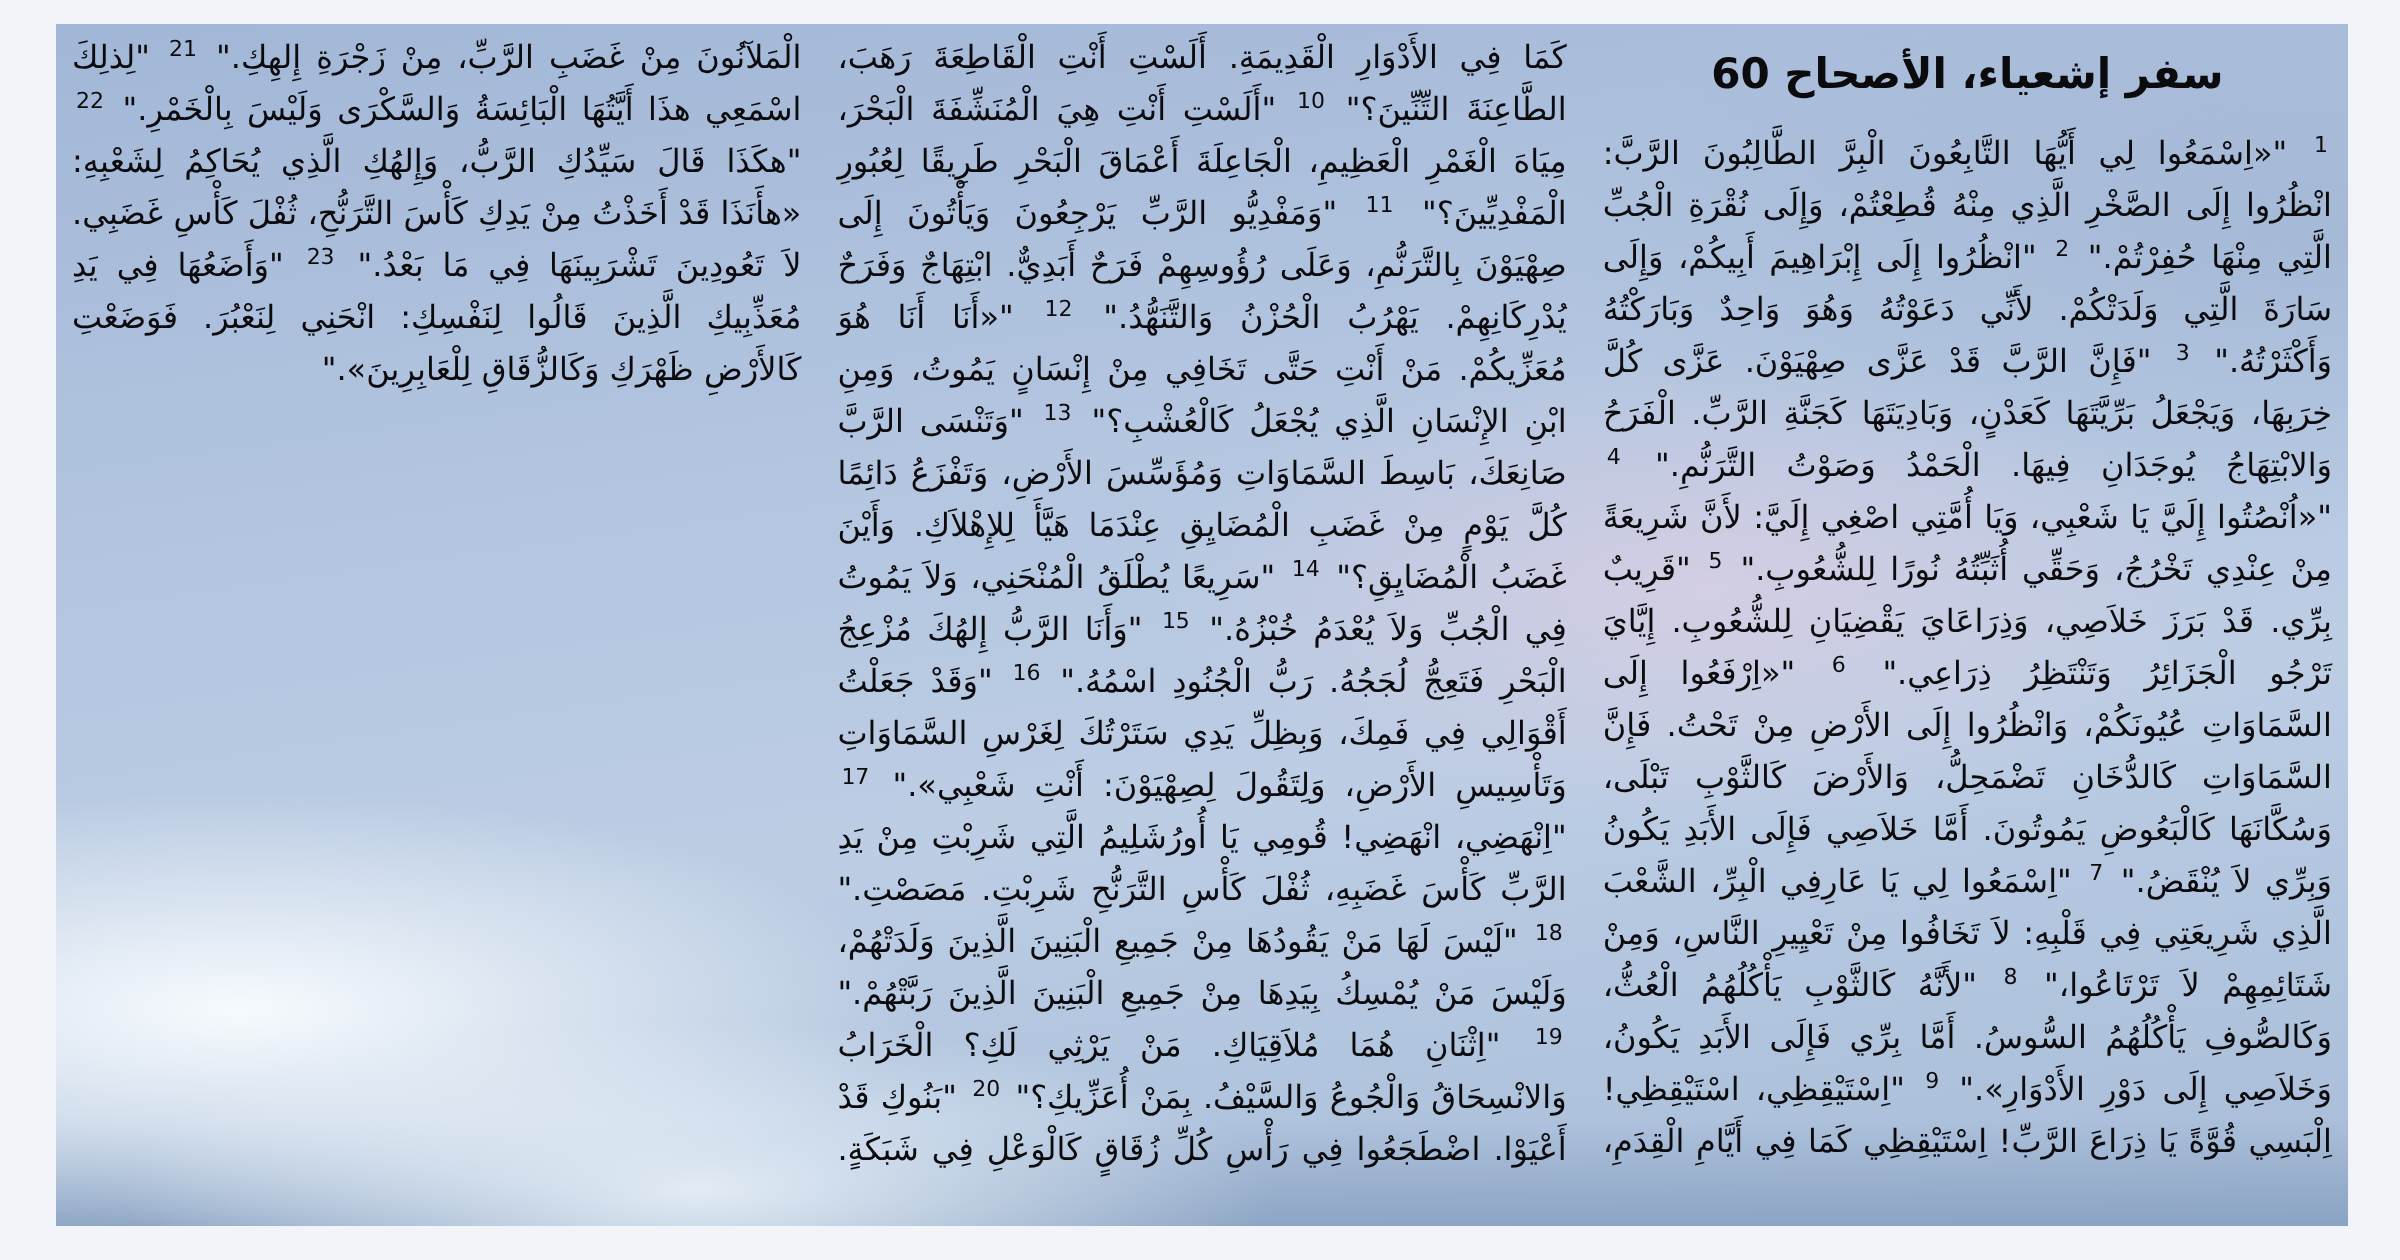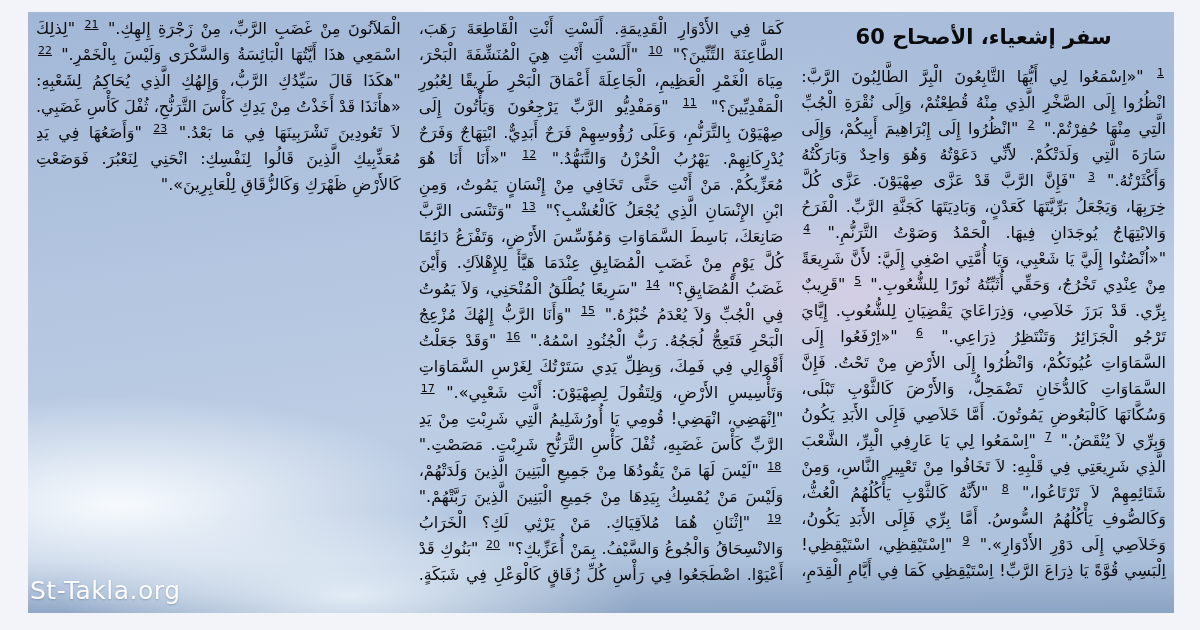--- a/index.html
+++ b/index.html
@@ -27,31 +27,29 @@
     text-align:justify;
   }
   .chapter-title{
     font-weight:bold;font-size:21px;line-height:30px;
     text-align:center;margin:6px 0 12px 0;
     break-after:avoid;
   }
   .vnum{
     font-size:11px;line-height:0;vertical-align:super;
     padding:0 2px;
-    text-decoration:underline;
   }
   .watermark{
     position:absolute;left:2px;bottom:8px;
     color:#fbfcfe;font-size:25px;letter-spacing:0.5px;
     text-shadow:0 1px 2px rgba(90,110,145,0.45);
     direction:ltr;
   }
 </style>
 </head>
 <body>
 
 <div class="photo">
   <div class="content">
     <div class="chapter-title">سفر إشعياء، الأصحاح 60</div>
     <p class="flow" style="margin:0;"><sup class="vnum">1</sup> <span>"«اِسْمَعُوا لِي أَيُّهَا التَّابِعُونَ الْبِرَّ الطَّالِبُونَ الرَّبَّ: انْظُرُوا إِلَى الصَّخْرِ الَّذِي مِنْهُ قُطِعْتُمْ، وَإِلَى نُقْرَةِ الْجُبِّ الَّتِي مِنْهَا حُفِرْتُمْ."</span> <sup class="vnum">2</sup> <span>"انْظُرُوا إِلَى إِبْرَاهِيمَ أَبِيكُمْ، وَإِلَى سَارَةَ الَّتِي وَلَدَتْكُمْ. لأَنِّي دَعَوْتُهُ وَهُوَ وَاحِدٌ وَبَارَكْتُهُ وَأَكْثَرْتُهُ."</span> <sup class="vnum">3</sup> <span>"فَإِنَّ الرَّبَّ قَدْ عَزَّى صِهْيَوْنَ. عَزَّى كُلَّ خِرَبِهَا، وَيَجْعَلُ بَرِّيَّتَهَا كَعَدْنٍ، وَبَادِيَتَهَا كَجَنَّةِ الرَّبِّ. الْفَرَحُ وَالابْتِهَاجُ يُوجَدَانِ فِيهَا. الْحَمْدُ وَصَوْتُ التَّرَنُّمِ."</span> <sup class="vnum">4</sup> <span>"«اُنْصُتُوا إِلَيَّ يَا شَعْبِي، وَيَا أُمَّتِي اصْغِي إِلَيَّ: لأَنَّ شَرِيعَةً مِنْ عِنْدِي تَخْرُجُ، وَحَقِّي أُثَبِّتُهُ نُورًا لِلشُّعُوبِ."</span> <sup class="vnum">5</sup> <span>"قَرِيبٌ بِرِّي. قَدْ بَرَزَ خَلاَصِي، وَذِرَاعَايَ يَقْضِيَانِ لِلشُّعُوبِ. إِيَّايَ تَرْجُو الْجَزَائِرُ وَتَنْتَظِرُ ذِرَاعِي."</span> <sup class="vnum">6</sup> <span>"«اِرْفَعُوا إِلَى السَّمَاوَاتِ عُيُونَكُمْ، وَانْظُرُوا إِلَى الأَرْضِ مِنْ تَحْتُ. فَإِنَّ السَّمَاوَاتِ كَالدُّخَانِ تَضْمَحِلُّ، وَالأَرْضَ كَالثَّوْبِ تَبْلَى، وَسُكَّانَهَا كَالْبَعُوضِ يَمُوتُونَ. أَمَّا خَلاَصِي فَإِلَى الأَبَدِ يَكُونُ وَبِرِّي لاَ يُنْقَضُ."</span> <sup class="vnum">7</sup> <span>"اِسْمَعُوا لِي يَا عَارِفِي الْبِرِّ، الشَّعْبَ الَّذِي شَرِيعَتِي فِي قَلْبِهِ: لاَ تَخَافُوا مِنْ تَعْيِيرِ النَّاسِ، وَمِنْ شَتَائِمِهِمْ لاَ تَرْتَاعُوا،"</span> <sup class="vnum">8</sup> <span>"لأَنَّهُ كَالثَّوْبِ يَأْكُلُهُمُ الْعُثُّ، وَكَالصُّوفِ يَأْكُلُهُمُ السُّوسُ. أَمَّا بِرِّي فَإِلَى الأَبَدِ يَكُونُ، وَخَلاَصِي إِلَى دَوْرِ الأَدْوَارِ»."</span> <sup class="vnum">9</sup> <span>"اِسْتَيْقِظِي، اسْتَيْقِظِي! اِلْبَسِي قُوَّةً يَا ذِرَاعَ الرَّبِّ! اِسْتَيْقِظِي كَمَا فِي أَيَّامِ الْقِدَمِ، كَمَا فِي الأَدْوَارِ الْقَدِيمَةِ. أَلَسْتِ أَنْتِ الْقَاطِعَةَ رَهَبَ، الطَّاعِنَةَ التِّنِّينَ؟"</span> <sup class="vnum">10</sup> <span>"أَلَسْتِ أَنْتِ هِيَ الْمُنَشِّفَةَ الْبَحْرَ، مِيَاهَ الْغَمْرِ الْعَظِيمِ، الْجَاعِلَةَ أَعْمَاقَ الْبَحْرِ طَرِيقًا لِعُبُورِ الْمَفْدِيِّينَ؟"</span> <sup class="vnum">11</sup> <span>"وَمَفْدِيُّو الرَّبِّ يَرْجِعُونَ وَيَأْتُونَ إِلَى صِهْيَوْنَ بِالتَّرَنُّمِ، وَعَلَى رُؤُوسِهِمْ فَرَحٌ أَبَدِيٌّ. ابْتِهَاجٌ وَفَرَحٌ يُدْرِكَانِهِمْ. يَهْرُبُ الْحُزْنُ وَالتَّنَهُّدُ."</span> <sup class="vnum">12</sup> <span>"«أَنَا أَنَا هُوَ مُعَزِّيكُمْ. مَنْ أَنْتِ حَتَّى تَخَافِي مِنْ إِنْسَانٍ يَمُوتُ، وَمِنِ ابْنِ الإِنْسَانِ الَّذِي يُجْعَلُ كَالْعُشْبِ؟"</span> <sup class="vnum">13</sup> <span>"وَتَنْسَى الرَّبَّ صَانِعَكَ، بَاسِطَ السَّمَاوَاتِ وَمُؤَسِّسَ الأَرْضِ، وَتَفْزَعُ دَائِمًا كُلَّ يَوْمٍ مِنْ غَضَبِ الْمُضَايِقِ عِنْدَمَا هَيَّأَ لِلإِهْلاَكِ. وَأَيْنَ غَضَبُ الْمُضَايِقِ؟"</span> <sup class="vnum">14</sup> <span>"سَرِيعًا يُطْلَقُ الْمُنْحَنِي، وَلاَ يَمُوتُ فِي الْجُبِّ وَلاَ يُعْدَمُ خُبْزُهُ."</span> <sup class="vnum">15</sup> <span>"وَأَنَا الرَّبُّ إِلهُكَ مُزْعِجُ الْبَحْرِ فَتَعِجُّ لُجَجُهُ. رَبُّ الْجُنُودِ اسْمُهُ."</span> <sup class="vnum">16</sup> <span>"وَقَدْ جَعَلْتُ أَقْوَالِي فِي فَمِكَ، وَبِظِلِّ يَدِي سَتَرْتُكَ لِغَرْسِ السَّمَاوَاتِ وَتَأْسِيسِ الأَرْضِ، وَلِتَقُولَ لِصِهْيَوْنَ: أَنْتِ شَعْبِي»."</span> <sup class="vnum">17</sup> <span>"اِنْهَضِي، انْهَضِي! قُومِي يَا أُورُشَلِيمُ الَّتِي شَرِبْتِ مِنْ يَدِ الرَّبِّ كَأْسَ غَضَبِهِ، ثُفْلَ كَأْسِ التَّرَنُّحِ شَرِبْتِ. مَصَصْتِ."</span> <sup class="vnum">18</sup> <span>"لَيْسَ لَهَا مَنْ يَقُودُهَا مِنْ جَمِيعِ الْبَنِينَ الَّذِينَ وَلَدَتْهُمْ، وَلَيْسَ مَنْ يُمْسِكُ بِيَدِهَا مِنْ جَمِيعِ الْبَنِينَ الَّذِينَ رَبَّتْهُمْ."</span> <sup class="vnum">19</sup> <span>"اِثْنَانِ هُمَا مُلاَقِيَاكِ. مَنْ يَرْثِي لَكِ؟ الْخَرَابُ وَالانْسِحَاقُ وَالْجُوعُ وَالسَّيْفُ. بِمَنْ أُعَزِّيكِ؟"</span> <sup class="vnum">20</sup> <span>"بَنُوكِ قَدْ أَعْيَوْا. اضْطَجَعُوا فِي رَأْسِ كُلِّ زُقَاقٍ كَالْوَعْلِ فِي شَبَكَةٍ. الْمَلآنُونَ مِنْ غَضَبِ الرَّبِّ، مِنْ زَجْرَةِ إِلهِكِ."</span> <sup class="vnum">21</sup> <span>"لِذلِكَ اسْمَعِي هذَا أَيَّتُهَا الْبَائِسَةُ وَالسَّكْرَى وَلَيْسَ بِالْخَمْرِ."</span> <sup class="vnum">22</sup> <span>"هكَذَا قَالَ سَيِّدُكِ الرَّبُّ، وَإِلهُكِ الَّذِي يُحَاكِمُ لِشَعْبِهِ: «هأَنَذَا قَدْ أَخَذْتُ مِنْ يَدِكِ كَأْسَ التَّرَنُّحِ، ثُفْلَ كَأْسِ غَضَبِي. لاَ تَعُودِينَ تَشْرَبِينَهَا فِي مَا بَعْدُ."</span> <sup class="vnum">23</sup> <span>"وَأَضَعُهَا فِي يَدِ مُعَذِّبِيكِ الَّذِينَ قَالُوا لِنَفْسِكِ: انْحَنِي لِنَعْبُرَ. فَوَضَعْتِ كَالأَرْضِ ظَهْرَكِ وَكَالزُّقَاقِ لِلْعَابِرِينَ»."</span> </p>
   </div>
-  <div class="watermark">St-Takla.org</div>
 </div>
 
 </body></html>

